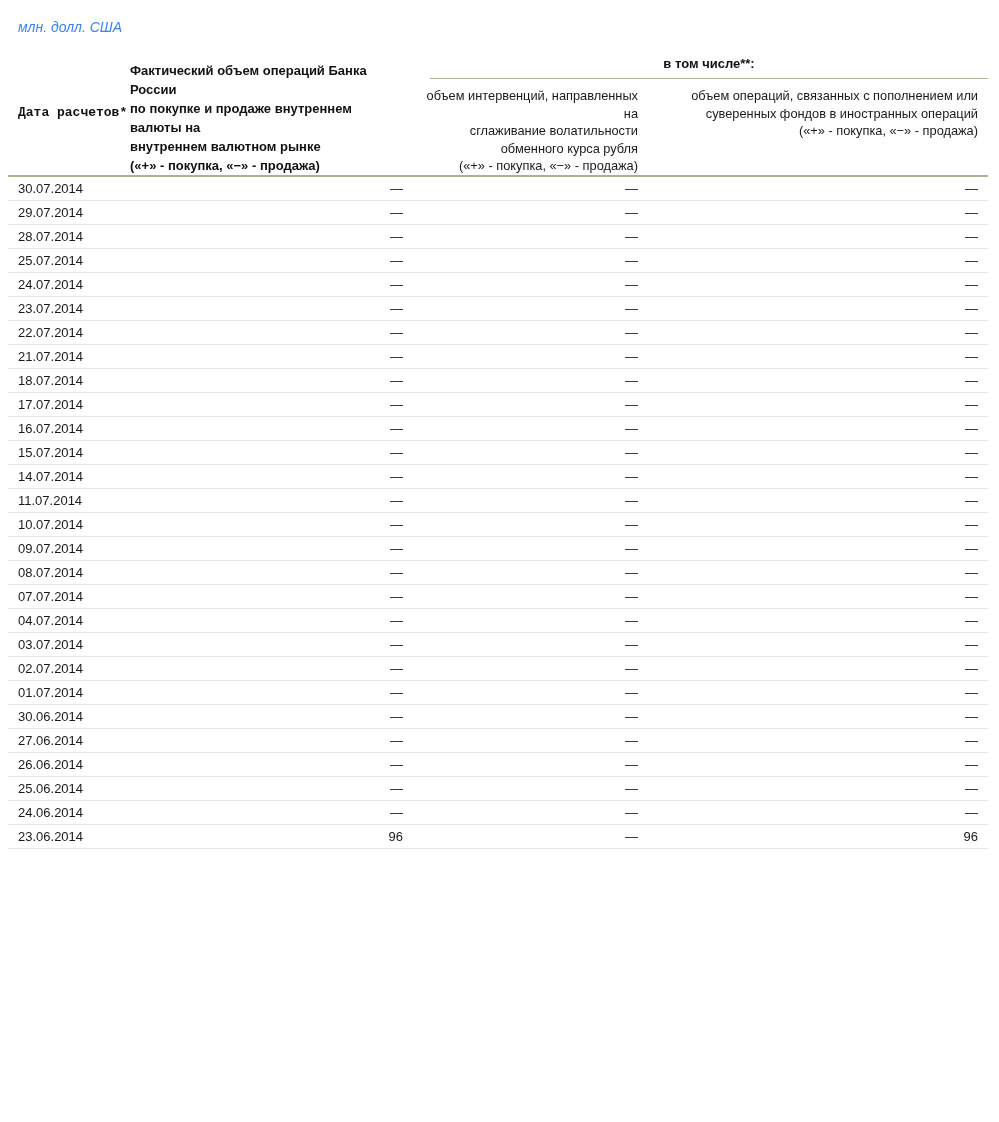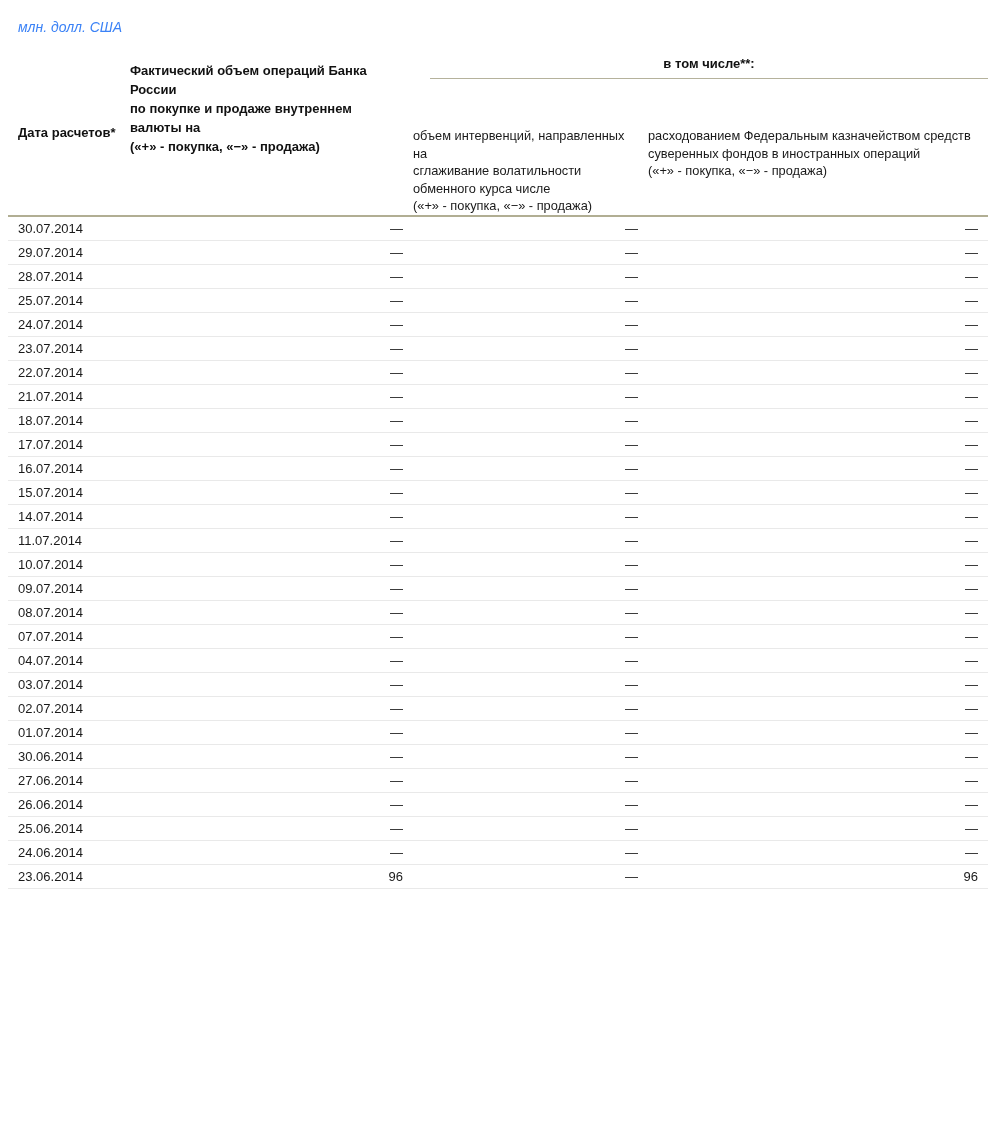--- a/index.html
+++ b/index.html
@@ -27,44 +27,46 @@
     border-bottom: 2px solid #b1ae93;
     min-height: 110px;
     align-items: stretch;
   }
   .th { font-size: 13px; line-height: 19px; }
   .th-date {
     font-weight: bold;
     padding-left: 10px;
     align-self: center;
     white-space: nowrap;
+    font-family: Liberation Mono, monospace;
   }
   .th-total {
     font-weight: bold;
     text-align: left;
     padding: 11px 10px 0 0;
   }
   .th-total .hline { line-height: 19px; }
 
-  .th-group { display: flex; flex-direction: column; gap: 40px; }
+  .th-group { display: flex; flex-direction: column; }
   .group-head {
     margin-left: 17px;
     text-align: center;
     font-weight: bold;
     font-size: 13px;
     padding: 6px 0 7px 0;
     border-bottom: 1px solid #b5b29c;
   }
   .group-cols {
     display: grid;
     grid-template-columns: 235px 340px;
     padding-top: 8px;
   }
   .th-sub {
     font-weight: normal;
+    text-align: right;
     font-size: 12.8px;
     line-height: 17.5px;
     padding-right: 10px;
     color: #1a1a1a;
   }
 
   
   .tr {
     display: grid;
     grid-template-columns: 122px 283px 235px 340px;
@@ -85,34 +87,35 @@
 
   <div class="table">
 
     <div class="thead">
 
       <div class="th th-date">Дата расчетов*</div>
 
       <div class="th th-total">
         <div class="hline">Фактический объем операций Банка России</div>
         <div class="hline">по покупке и продаже внутреннем валюты на</div>
+        <div class="hline">внутреннем валютном рынке</div>
         <div class="hline">(«+» - покупка, «−» - продажа)</div>
       </div>
 
       <div class="th-group">
         <div class="group-head">в том числе**:</div>
         <div class="group-cols">
           <div class="th th-sub">
             <div>объем интервенций, направленных на</div>
             <div>сглаживание волатильности</div>
-            <div>обменного курса числе</div>
+            <div>обменного курса рубля</div>
             <div>(«+» - покупка, «−» - продажа)</div>
           </div>
           <div class="th th-sub">
-            <div>расходованием Федеральным казначейством средств</div>
+            <div>объем операций, связанных с пополнением или</div>
             <div>суверенных фондов в иностранных операций</div>
             <div>(«+» - покупка, «−» - продажа)</div>
           </div>
         </div>
       </div>
 
     </div>
 
     <div class="tbody">
   <div class="tr">

